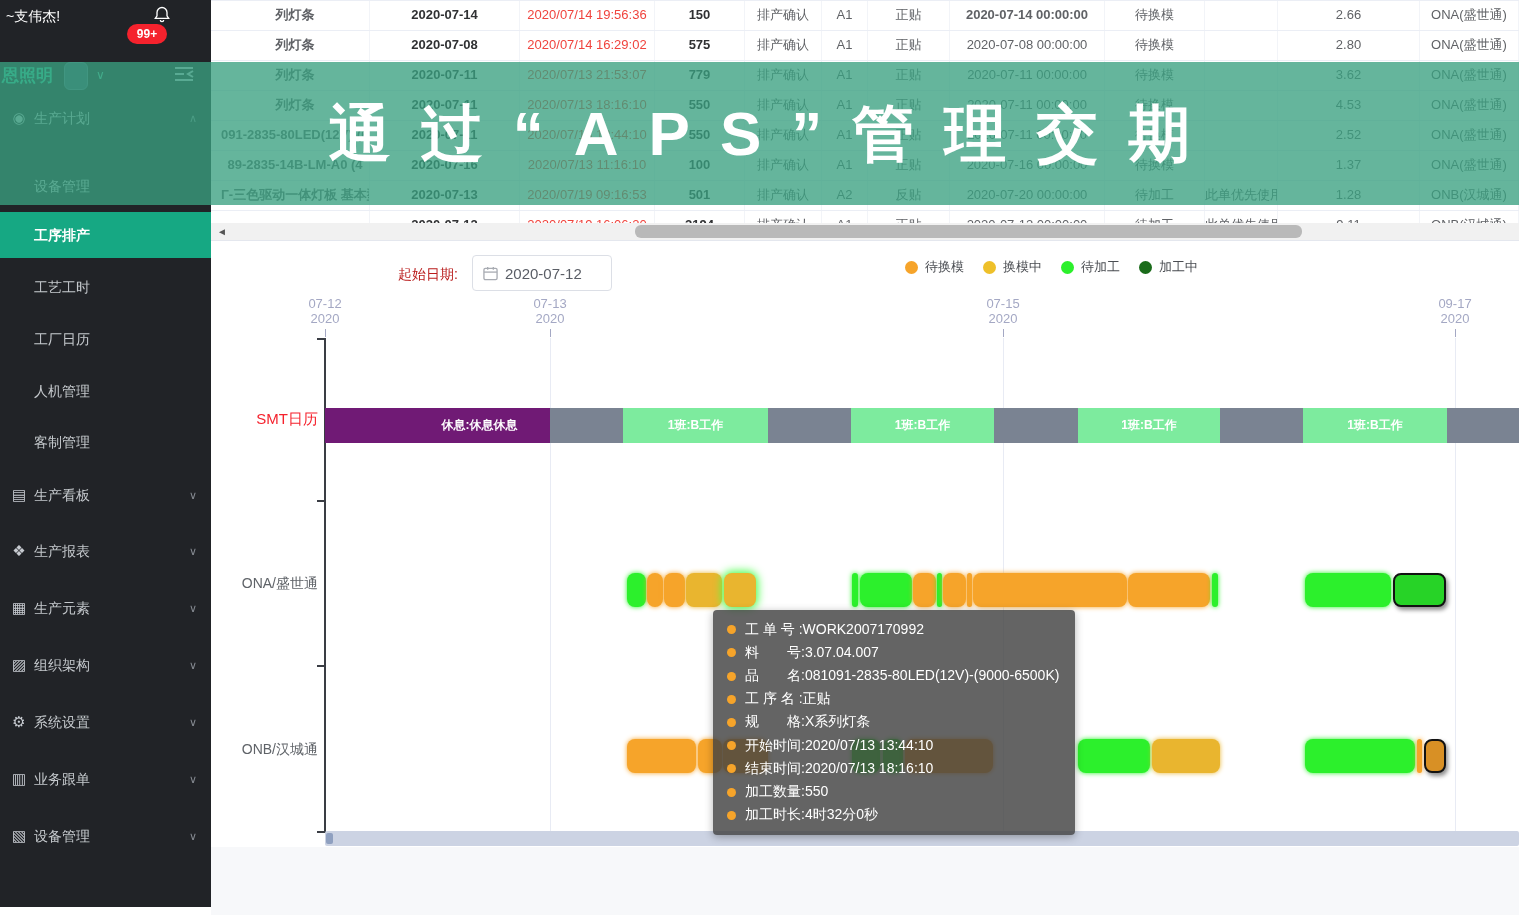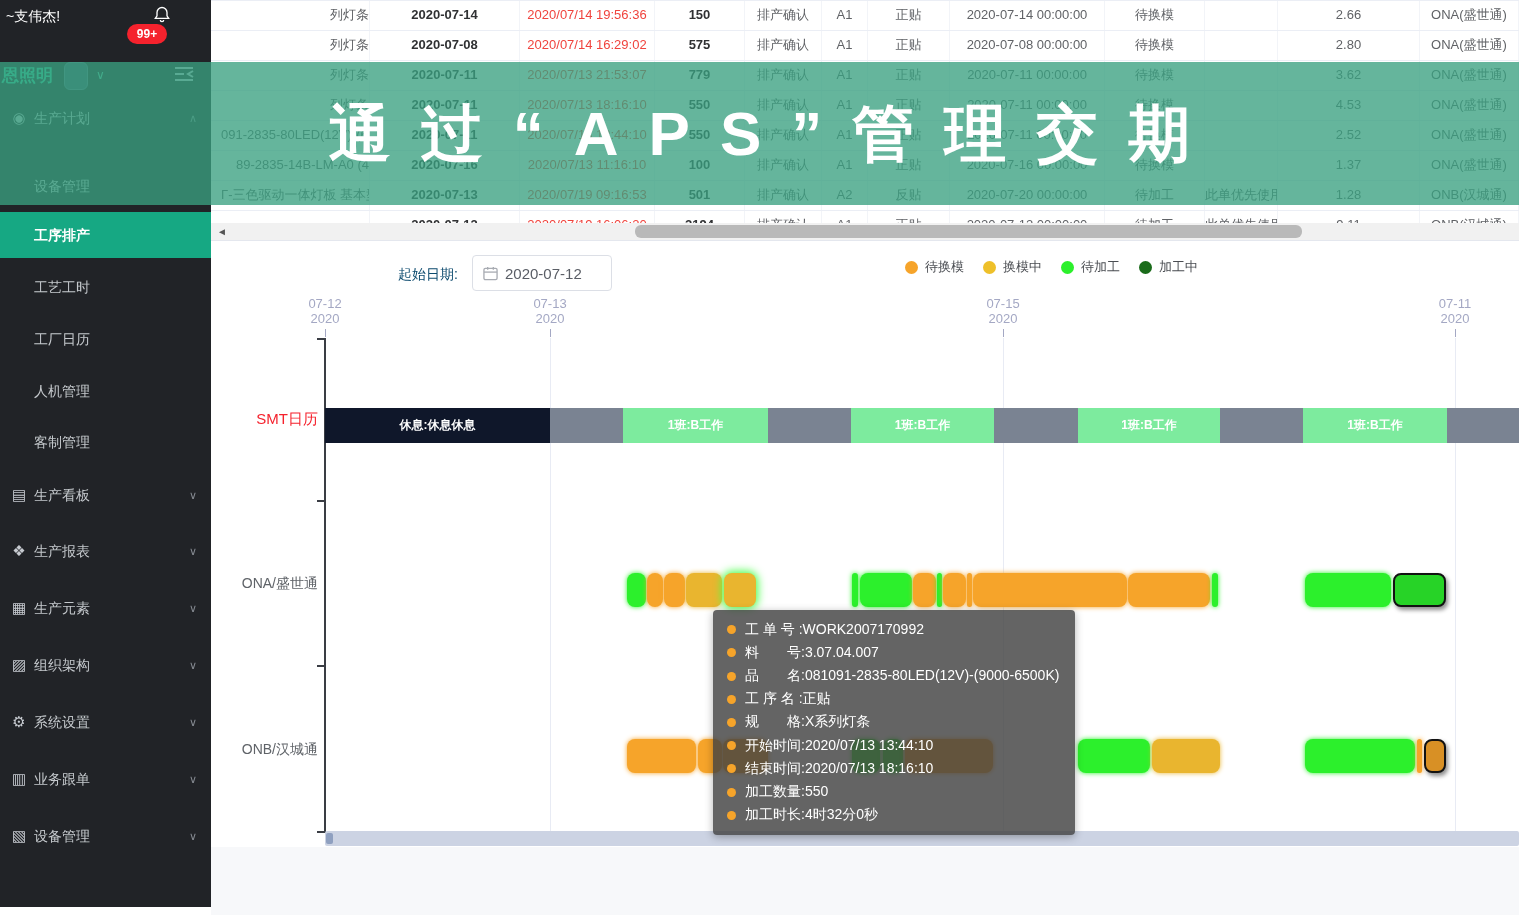--- a/index.html
+++ b/index.html
@@ -19,32 +19,32 @@
   .mi{position:absolute;left:0;width:211px;height:46px;line-height:46px;color:#c5c9cd;font-size:14px;cursor:pointer;box-sizing:border-box;}
   .mi .lbl{position:absolute;left:34px;white-space:nowrap;}
   .mi .ic{position:absolute;left:9px;width:20px;text-align:center;color:#c7cbd1;font-size:15px;}
   .mi .chev{position:absolute;right:14px;color:#868b92;font-size:11px;}
   .mi.active{background:#16a883;color:#fff;font-weight:bold;}
   
   .tablewrap{position:absolute;left:211px;top:0;width:1308px;height:223px;overflow:hidden;background:#fff;border-top:1px solid #ebeef5;}
   .trow{display:flex;height:29px;border-bottom:1px solid #ebeef5;background:#fff;}
   .tcell{box-sizing:border-box;border-right:1px solid #f2f4f8;font-size:13px;color:#606266;line-height:28px;
          text-align:center;white-space:nowrap;overflow:hidden;}
-  .tcell.c0{text-align:right;padding-left:10px;}
+  .tcell.c0{text-align:center;padding-left:10px;font-weight:bold;}
   .tcell.c1,.tcell.c3{color:#303133;font-weight:bold;}
   .tcell.c2{color:#f0433d;}
   
   .hscroll{position:absolute;left:211px;top:223px;width:1308px;height:17px;background:#f1f1f1;z-index:4;}
   .hscroll .arr{position:absolute;left:6px;top:2px;font-size:10px;color:#555;line-height:13px;}
   .hscroll .thumb{position:absolute;left:424px;top:2px;width:667px;height:13px;background:#b9b9b9;border-radius:6px;}
   
   .gantt{position:absolute;left:211px;top:240px;width:1308px;height:607px;background:#fff;border-top:1px solid #e4e7ee;}
   .below{position:absolute;left:211px;top:847px;width:1308px;height:68px;background:#f7f8fa;}
   .sb-bottom{position:absolute;left:0;top:907px;width:211px;height:8px;background:#fff;}
-  .start-lbl{position:absolute;left:398px;top:266px;font-size:14px;color:#0c4a6e;}
+  .start-lbl{position:absolute;left:398px;top:266px;font-size:14px;color:#b91c1c;}
   .date-input{position:absolute;left:472px;top:255px;width:140px;height:36px;border:1px solid #dcdfe6;border-radius:4px;
               background:#fff;box-sizing:border-box;}
   .date-input .cal{position:absolute;left:10px;top:10px;}
   .date-input .val{position:absolute;left:32px;top:9px;font-size:15px;color:#5a5e66;}
   .legend{position:absolute;left:905px;top:258px;display:flex;gap:19px;}
   .leg-item{display:flex;align-items:center;gap:7px;font-size:13px;color:#4a4d52;}
   .leg-dot{width:13px;height:13px;border-radius:50%;}
   .axis-lab{position:absolute;transform:translateX(-50%);text-align:center;font-size:13px;line-height:15px;color:#a4a8c4;top:296px;}
   .axis-tick{position:absolute;width:1px;height:8px;background:#a4a8c4;top:329px;}
   .gridline{position:absolute;top:338px;width:1px;height:507px;background:#e8ebf4;}
@@ -161,21 +161,21 @@
 
   <div class="tablewrap" id="tbl">
       <div class="trow">
         <div class="tcell c0" style="width: 159px;">列灯条</div>
         <div class="tcell c1" style="width: 150px;">2020-07-14</div>
         <div class="tcell c2" style="width: 135px;">2020/07/14 19:56:36</div>
         <div class="tcell c3" style="width: 90px;">150</div>
         <div class="tcell c4" style="width: 77px;">排产确认</div>
         <div class="tcell c5" style="width: 46px;">A1</div>
         <div class="tcell c6" style="width: 82px;">正贴</div>
-        <div class="tcell c7" style="width: 155px;">2020-07-14 00:00:00</div>
+        <div class="tcell c7" style="width: 155px; font-weight: bold;">2020-07-14 00:00:00</div>
         <div class="tcell c8" style="width: 100px;">待换模</div>
         <div class="tcell c9" style="width: 73px;"></div>
         <div class="tcell c10" style="width: 142px;">2.66</div>
         <div class="tcell c11" style="width: 98px; flex: 1 1 0%;">ONA(盛世通)</div>
       </div>
       <div class="trow">
         <div class="tcell c0" style="width: 159px;">列灯条</div>
         <div class="tcell c1" style="width: 150px;">2020-07-08</div>
         <div class="tcell c2" style="width: 135px;">2020/07/14 16:29:02</div>
         <div class="tcell c3" style="width: 90px;">575</div>
@@ -325,36 +325,36 @@
       </div>
       <div class="axis-tick" style="left: 550px;"></div>
       <div class="gridline" style="left: 550px;"></div>
       <div class="axis-lab" style="left: 1003px;">
         <div>07-15</div>
         <div>2020</div>
       </div>
       <div class="axis-tick" style="left: 1003px;"></div>
       <div class="gridline" style="left: 1003px;"></div>
       <div class="axis-lab" style="left: 1455px;">
-        <div>07-11</div>
+        <div>09-17</div>
         <div>2020</div>
       </div>
       <div class="axis-tick" style="left: 1455px;"></div>
       <div class="gridline" style="left: 1455px;"></div>
       <div class="vaxis-tick" style="top: 338px;"></div>
       <div class="vaxis-tick" style="top: 500px;"></div>
       <div class="vaxis-tick" style="top: 665px;"></div>
       <div class="vaxis-tick" style="top: 831px;"></div>
     </div>
   <div class="vaxis"></div>
   <div id="chart">
       <div class="rowlab" style="top: 410px; color: rgb(245, 34, 45); font-size: 15px;">SMT日历</div>
       <div class="rowlab" style="top: 575px; color: rgb(95, 99, 104); font-size: 14px;">ONA/盛世通</div>
       <div class="rowlab" style="top: 741px; color: rgb(95, 99, 104); font-size: 14px;">ONB/汉城通</div>
-      <div class="seg" style="left: 325px; width: 225px; background: #0f172a;">休息:休息休息</div>
+      <div class="seg" style="left: 325px; width: 225px; background: #701a75; padding-left: 42px;">休息:休息休息</div>
       <div class="seg" style="left: 550px; width: 73px; background: rgb(122, 131, 146);"></div>
       <div class="seg" style="left: 623px; width: 145px; background: rgb(125, 235, 158);">1班:B工作</div>
       <div class="seg" style="left: 768px; width: 83px; background: rgb(122, 131, 146);"></div>
       <div class="seg" style="left: 851px; width: 143px; background: rgb(125, 235, 158);">1班:B工作</div>
       <div class="seg" style="left: 994px; width: 84px; background: rgb(122, 131, 146);"></div>
       <div class="seg" style="left: 1078px; width: 142px; background: rgb(125, 235, 158);">1班:B工作</div>
       <div class="seg" style="left: 1220px; width: 83px; background: rgb(122, 131, 146);"></div>
       <div class="seg" style="left: 1303px; width: 144px; background: rgb(125, 235, 158);">1班:B工作</div>
       <div class="seg" style="left: 1447px; width: 72px; background: rgb(122, 131, 146);"></div>
       <div class="bar" style="left: 627px; top: 573px; width: 19px; background: rgb(44, 240, 44); box-shadow: rgb(44, 240, 44) 0px 0px 5px;"></div>

